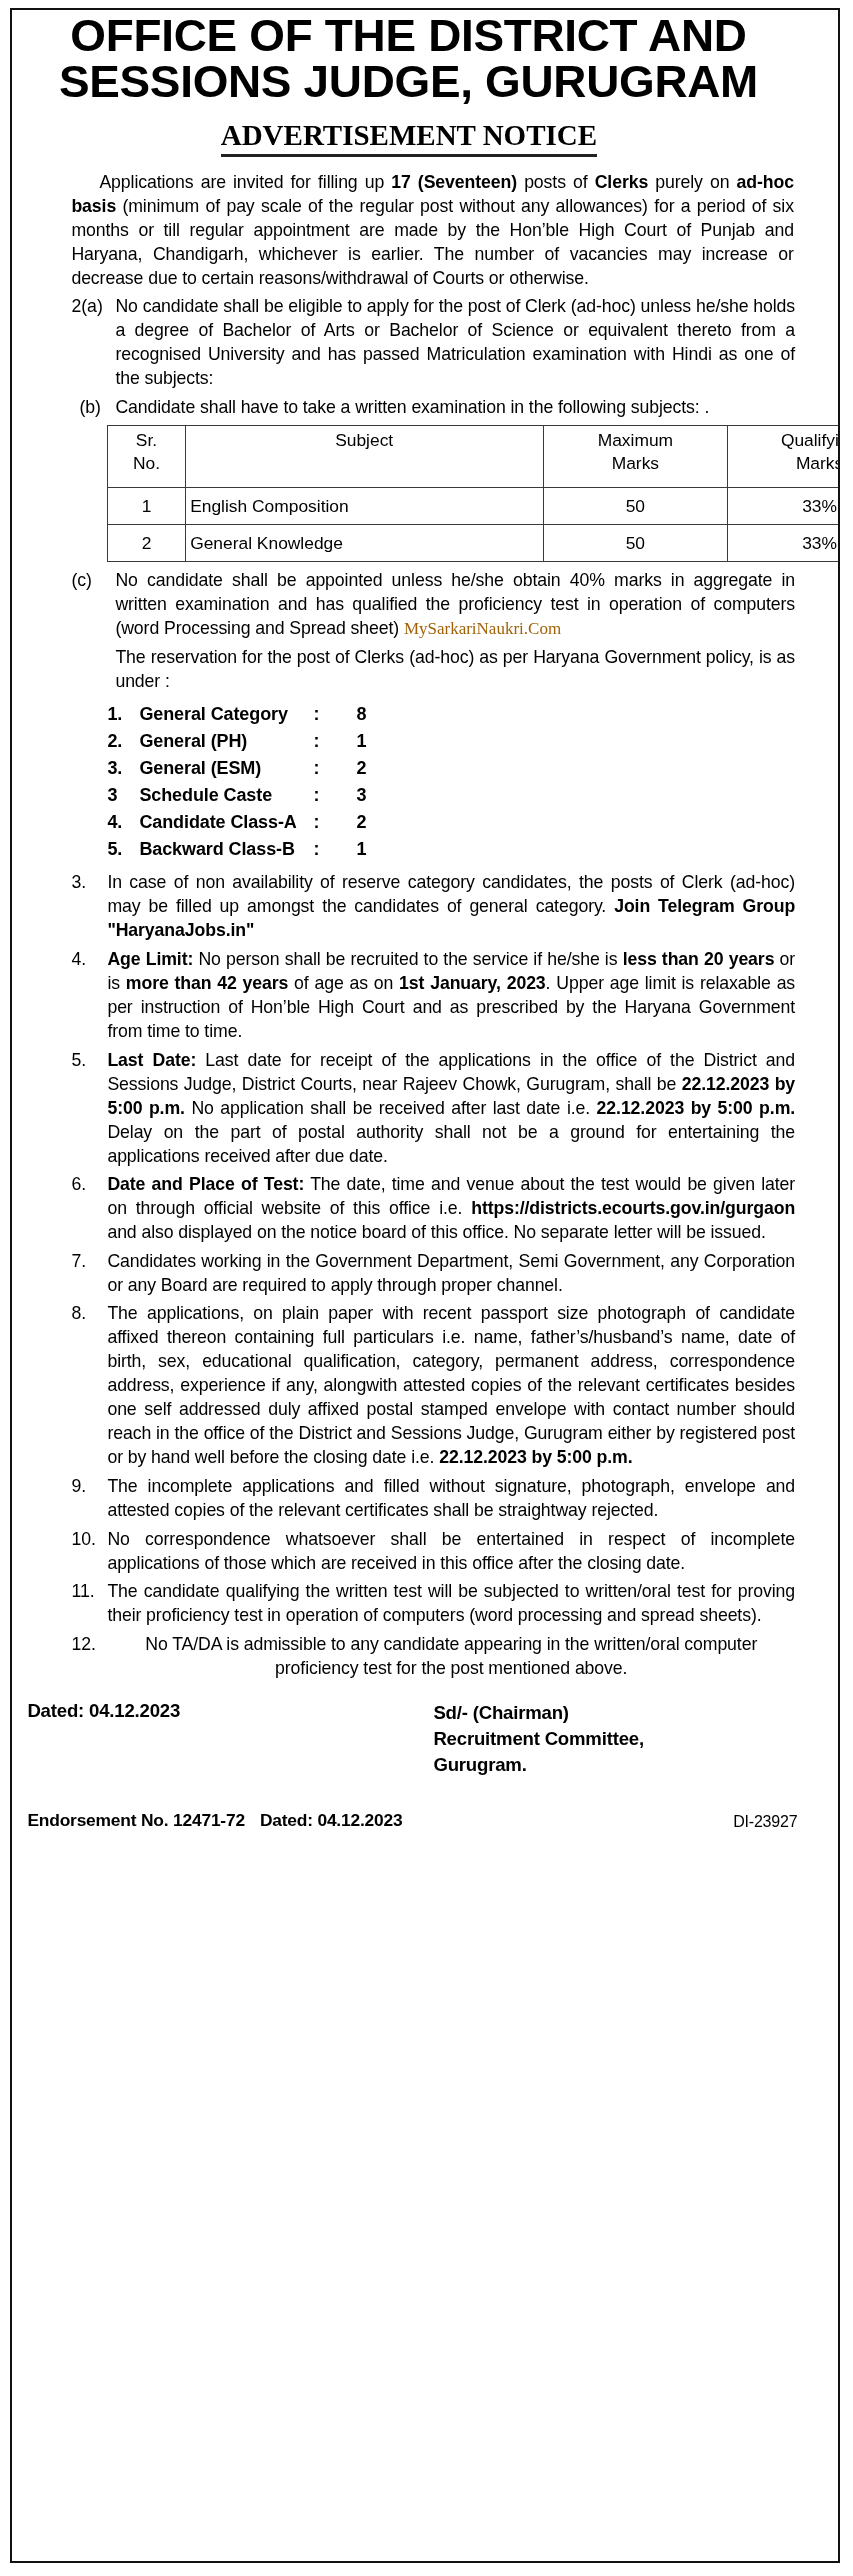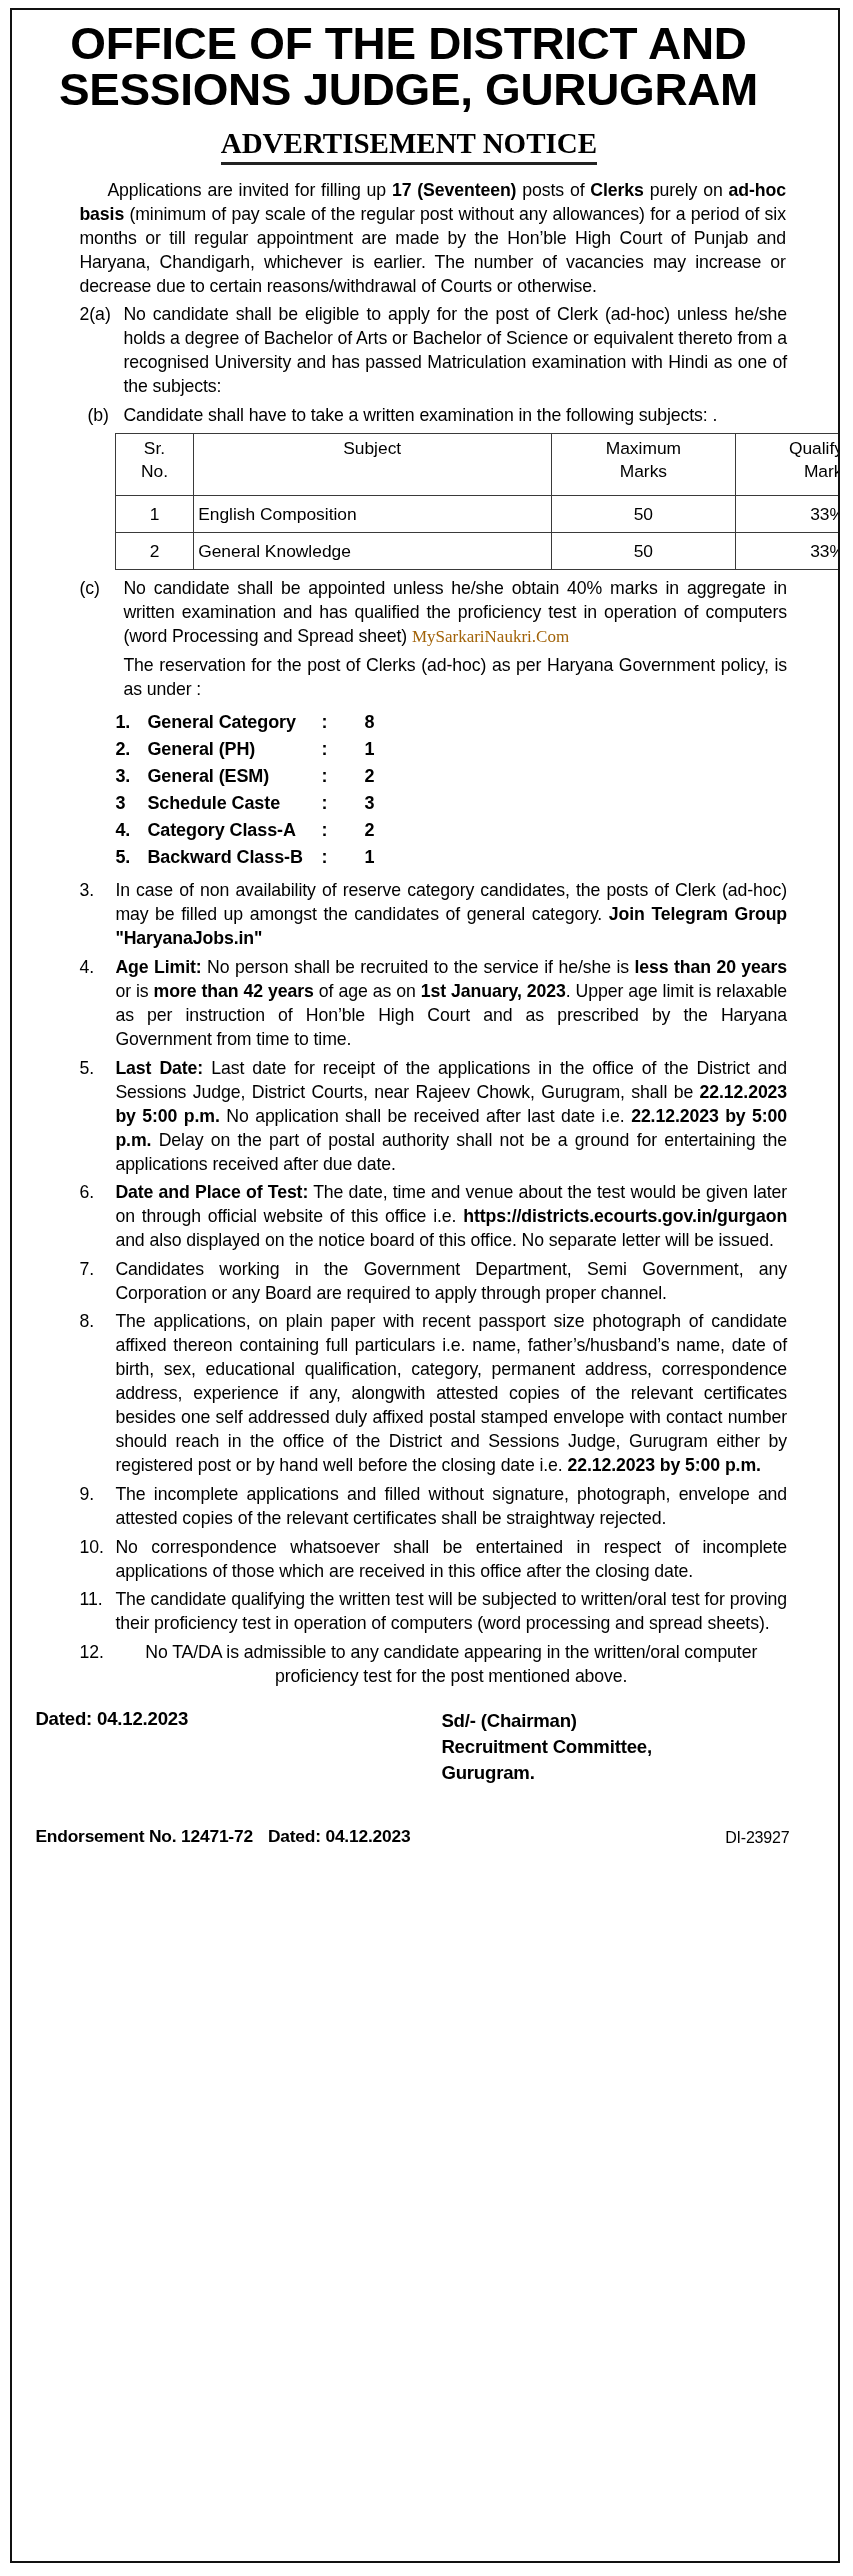--- a/index.html
+++ b/index.html
@@ -27,21 +27,21 @@
     height: 2555px;
     border: 2.9px solid #111111;
     box-sizing: border-box;
     background: #ffffff;
     overflow: hidden;
   }
   .inner {
     position: absolute;
     left: 0; top: 0;
     width: 793px;
-    padding: 8px;
+    padding: 0;
     box-sizing: border-box;
   }
 
   
   .hdr-line {
     text-align: center;
     font-weight: bold;
     letter-spacing: -0.3px;
     line-height: 0.95;
     color: #000;
@@ -198,21 +198,21 @@
     font-family: "Liberation Sans", sans-serif;
     font-size: 18.6px;
     font-weight: bold;
     line-height: 26px;
     letter-spacing: -0.2px;
   }
   .endorse-row {
     display: flex;
     justify-content: space-between;
     align-items: flex-end;
-    margin-top: 40px;
+    margin-top: 32px;
     padding: 0 8px 0 15px;
   }
   .endorse-left {
     font-family: "Liberation Sans", sans-serif;
     font-size: 17.4px;
     font-weight: bold;
     letter-spacing: -0.2px;
   }
   .endorse-left .spacer { display: inline-block; width: 15px; }
   .di-code {
@@ -312,21 +312,21 @@
             <div class="r-count">2</div>
           </div>
           <div class="res-row">
             <div class="r-idx">3</div>
             <div class="r-label">Schedule Caste</div>
             <div class="r-colon">:</div>
             <div class="r-count">3</div>
           </div>
           <div class="res-row">
             <div class="r-idx">4.</div>
-            <div class="r-label">Category  Class-A</div>
+            <div class="r-label">Candidate  Class-A</div>
             <div class="r-colon">:</div>
             <div class="r-count">2</div>
           </div>
           <div class="res-row">
             <div class="r-idx">5.</div>
             <div class="r-label">Backward Class-B</div>
             <div class="r-colon">:</div>
             <div class="r-count">1</div>
           </div>
         </div>

